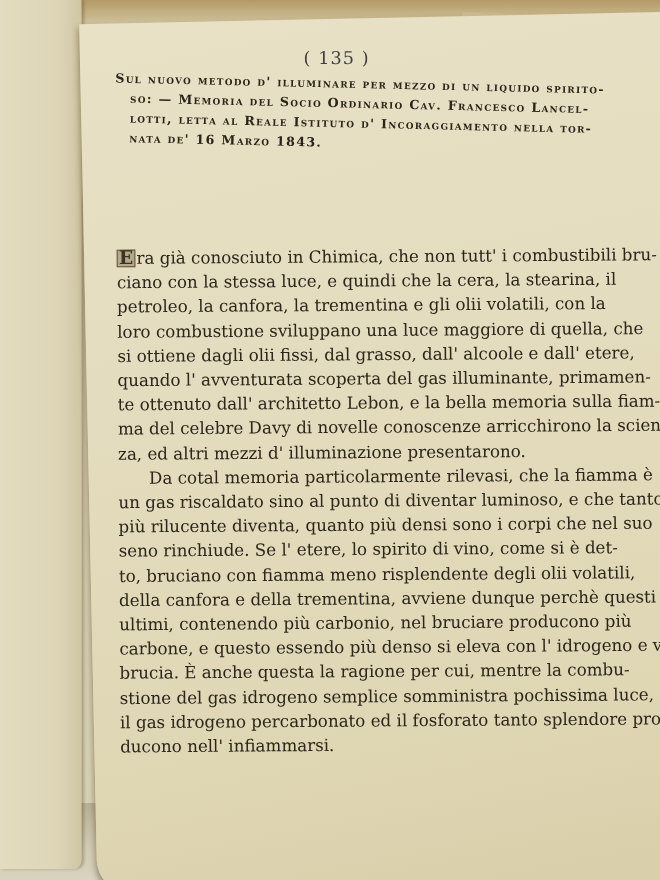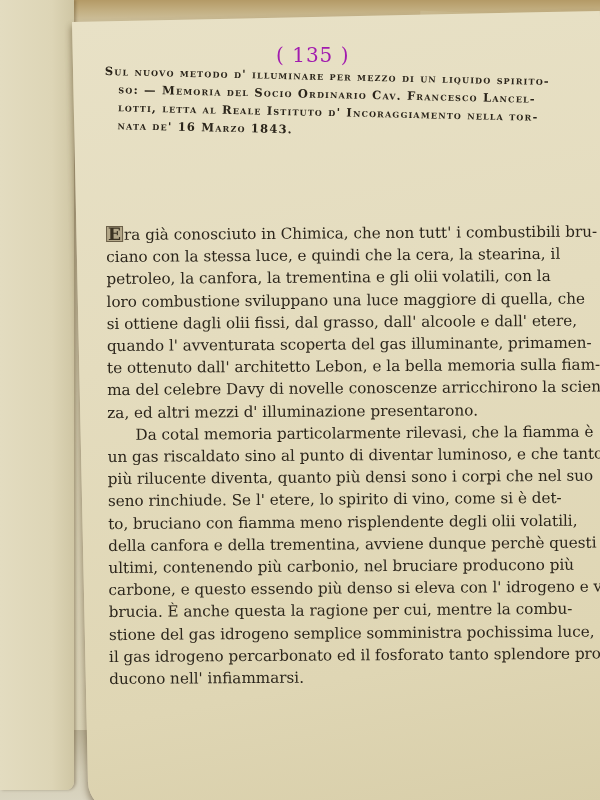--- a/index.html
+++ b/index.html
@@ -33,22 +33,22 @@
   .page-top-edge {
     position:absolute; left:420px; top:14px; width:180px; height:18px;
     background: linear-gradient(180deg, #c9b88d, #e0d8bb);
     transform: rotate(2deg);
   }
   .content {
     position:absolute; left:0; top:0; width:600px; height:800px;
     color:#2a241b;
   }
   .page-number {
-    position:absolute; left:276px; top:43px; font-size:20px; letter-spacing:1px;
-    color:#a21caf;
+    position:absolute; left:276px; top:43px; font-size:16px; letter-spacing:1px;
+    color:#404040;
   }
   .title {
     position:absolute; left:105px; top:62px; width:395px;
     font-size:11.5px; line-height:18px; letter-spacing:1.2px;
     font-variant: small-caps; font-weight:bold; color:#2a241a;
     transform: rotate(1.3deg); transform-origin: 0 0;
   }
   .title .line { white-space:nowrap; display:block; }
   .title .indent { padding-left:14px; }
   .body-text {

